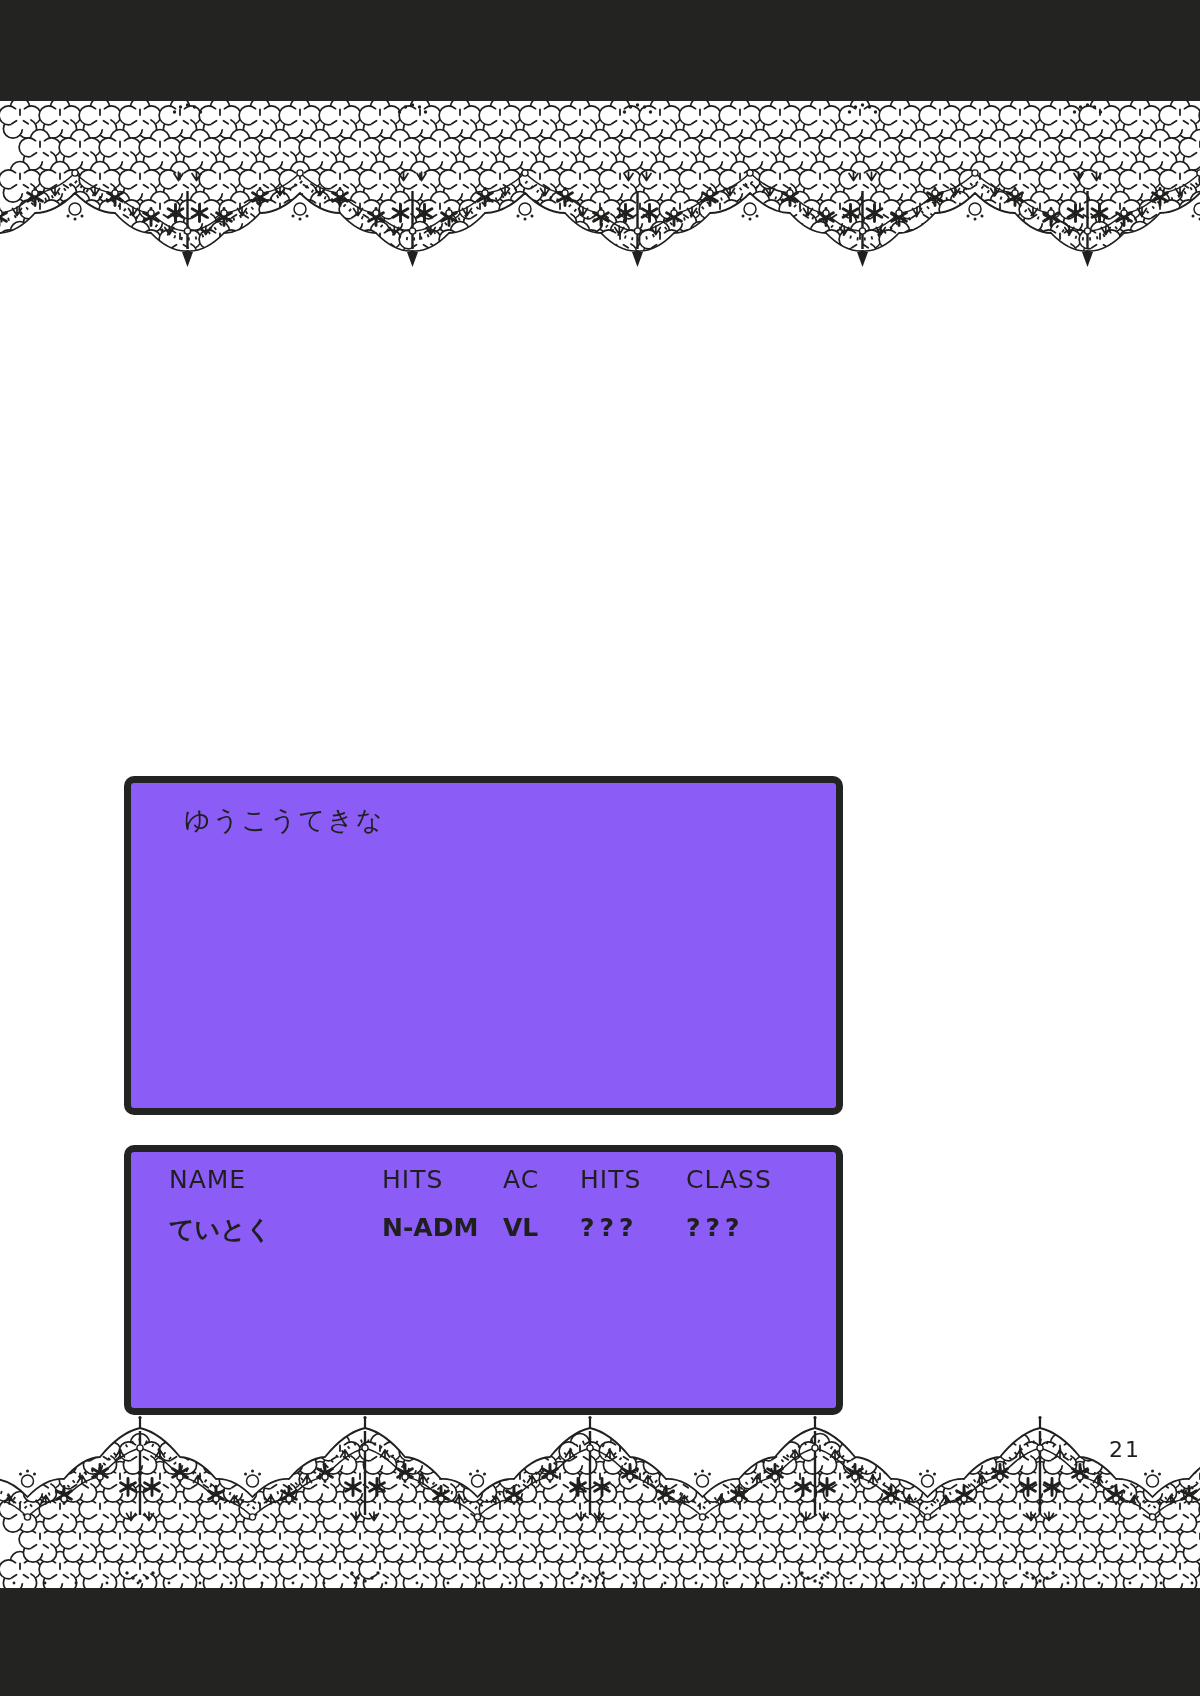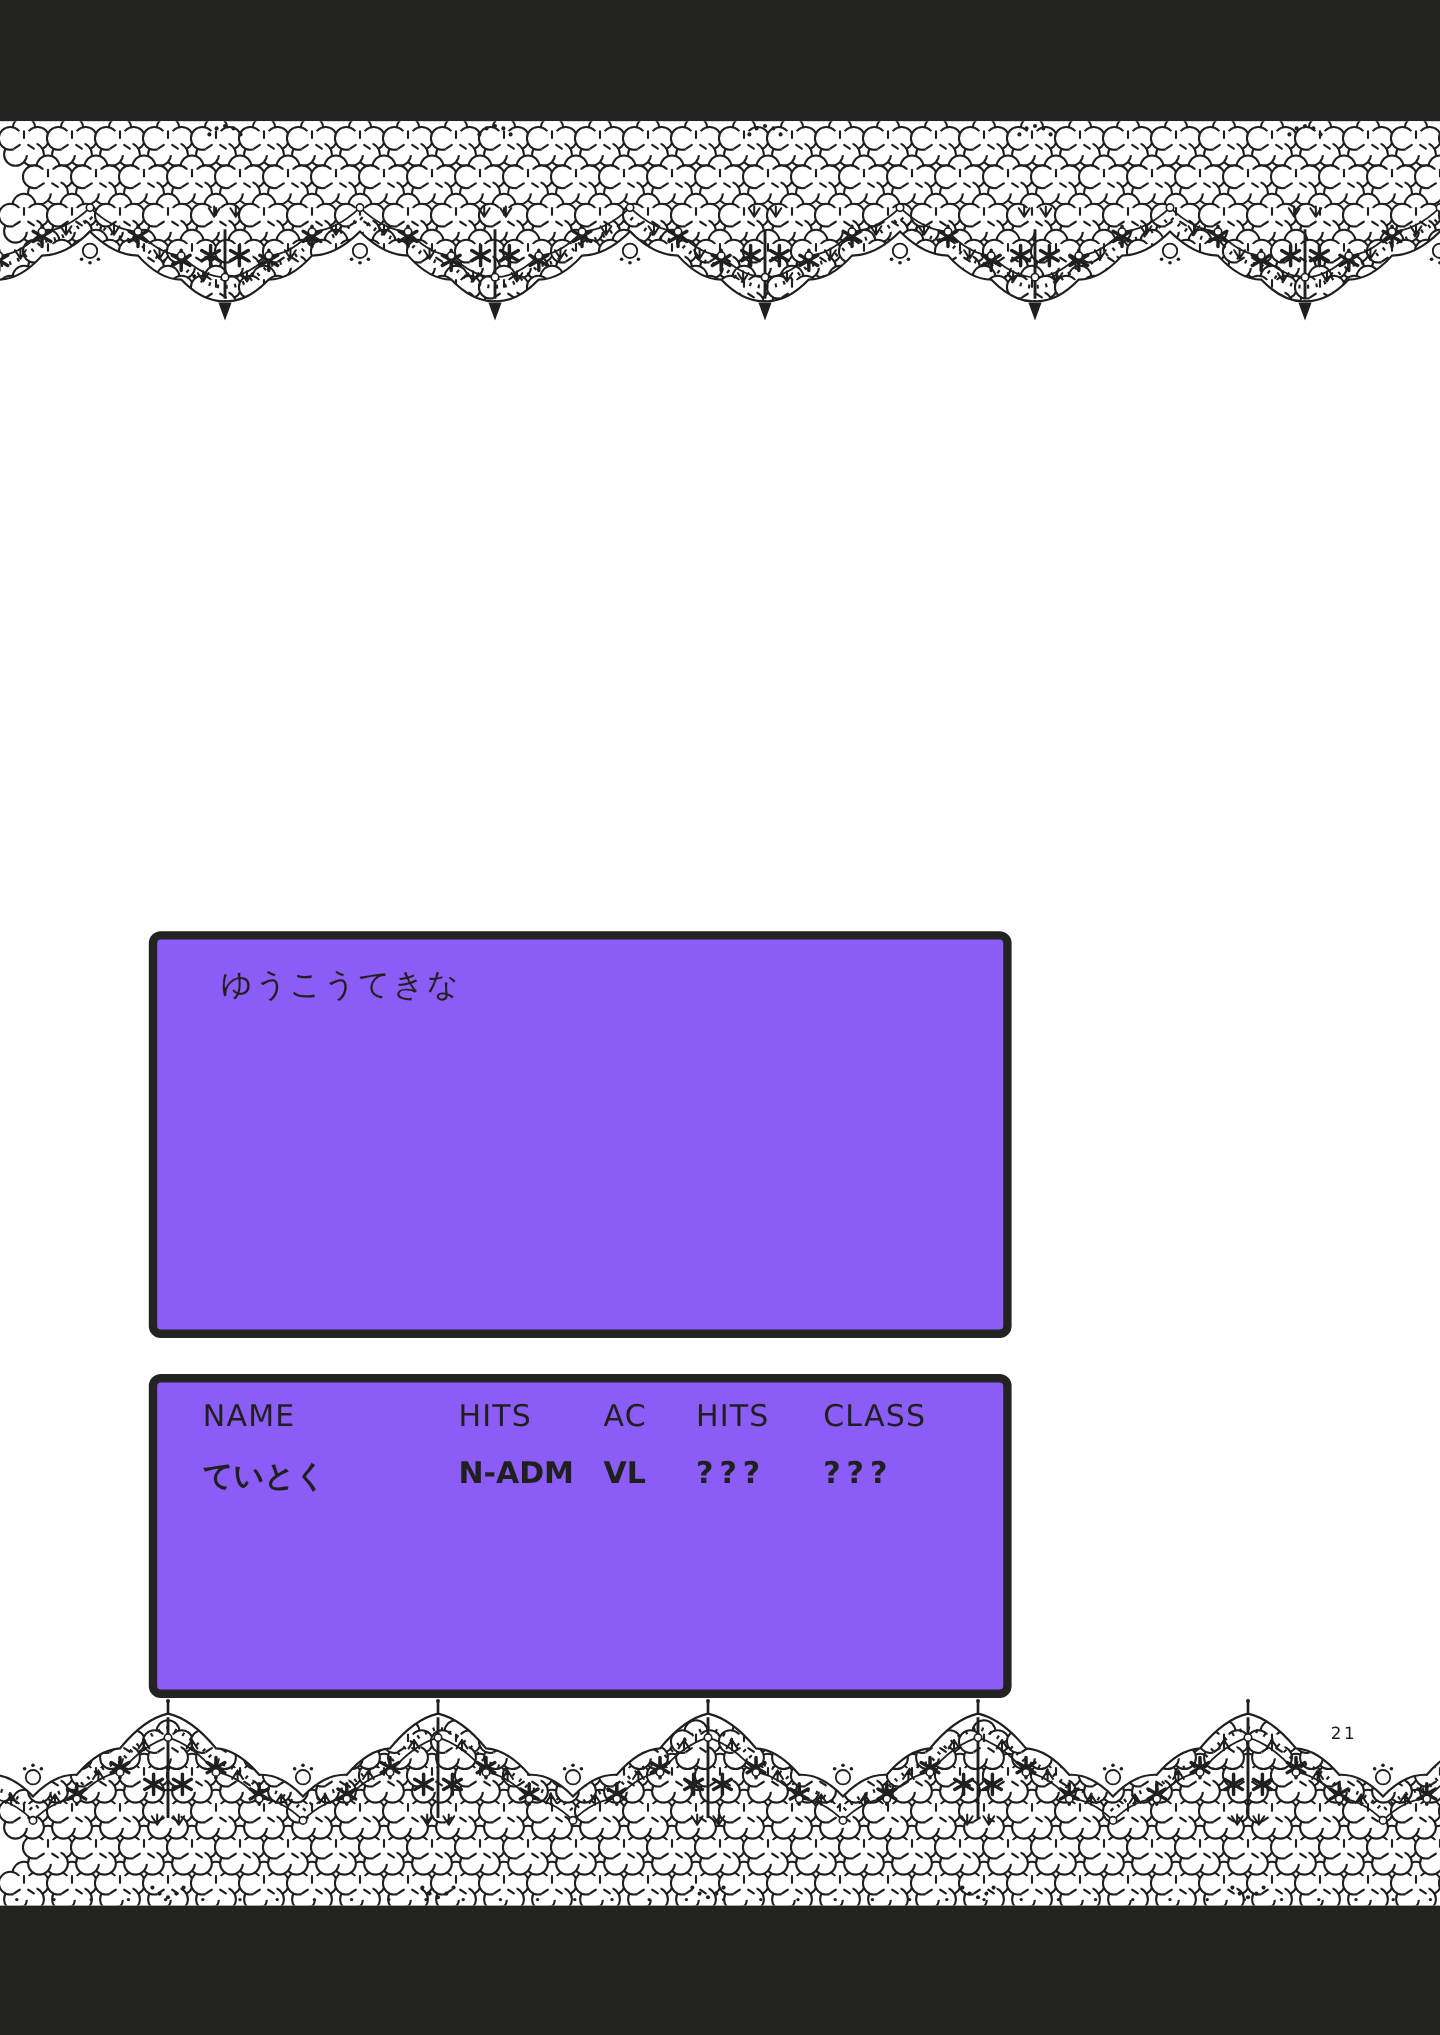--- a/index.html
+++ b/index.html
@@ -25,21 +25,21 @@
   .m2 { left:74px; top:64px; }
   .menu { position:absolute; left:267px; top:138px; font-size:24px; line-height:28px; }
   .menu-row { display:flex; align-items:center; white-space:nowrap; }
   .cur { display:inline-block; width:30px; }
   .trow { position:absolute; left:0; width:100%; display:flex; padding-left:38px; font-size:25px; white-space:nowrap; }
   .trow.thead { top:13px; letter-spacing:1px; }
   .trow.tdata { top:61px;font-weight:bold; }
   .c0 { width:213px; } .c1 { width:121px; } .c2 { width:77px; } .c3 { width:106px; }
   .qq { letter-spacing:5px; }
   .page-number {
-    position:absolute; left:1104px; top:1437px; font-size:14px; letter-spacing:2px;
+    position:absolute; left:1104px; top:1437px; font-size:22px; letter-spacing:2px;
     background:#ffffff; padding:0 5px; z-index:5;
   }
 </style>
 </head>
 <body>
 
 <div class="page">
 
   <div class="bar top"></div>
 

